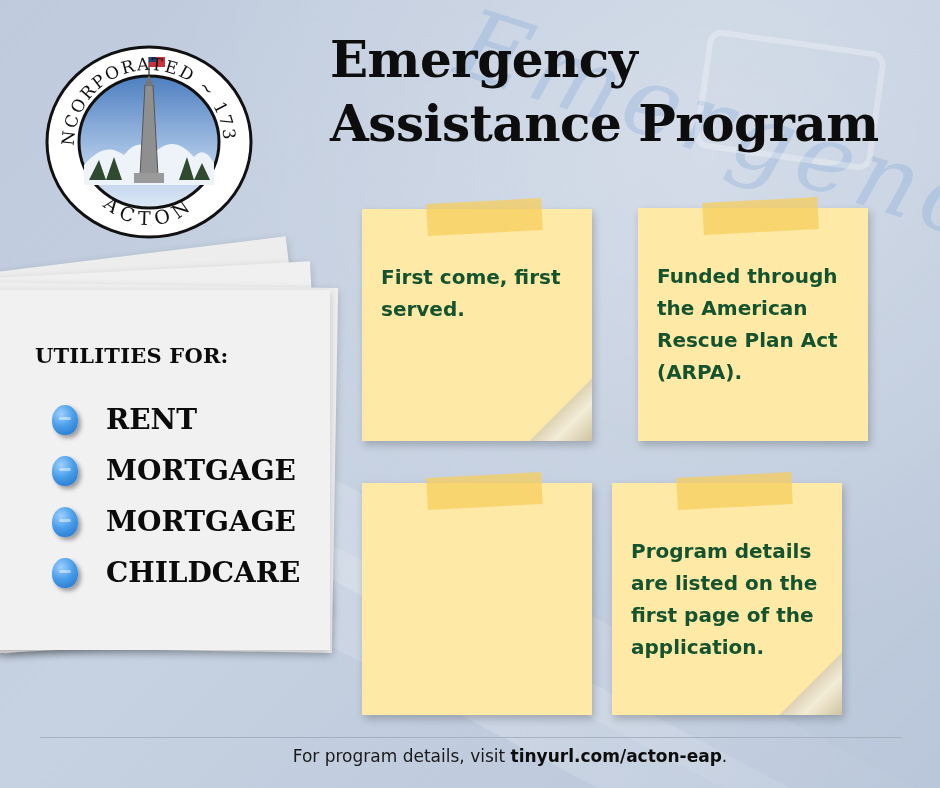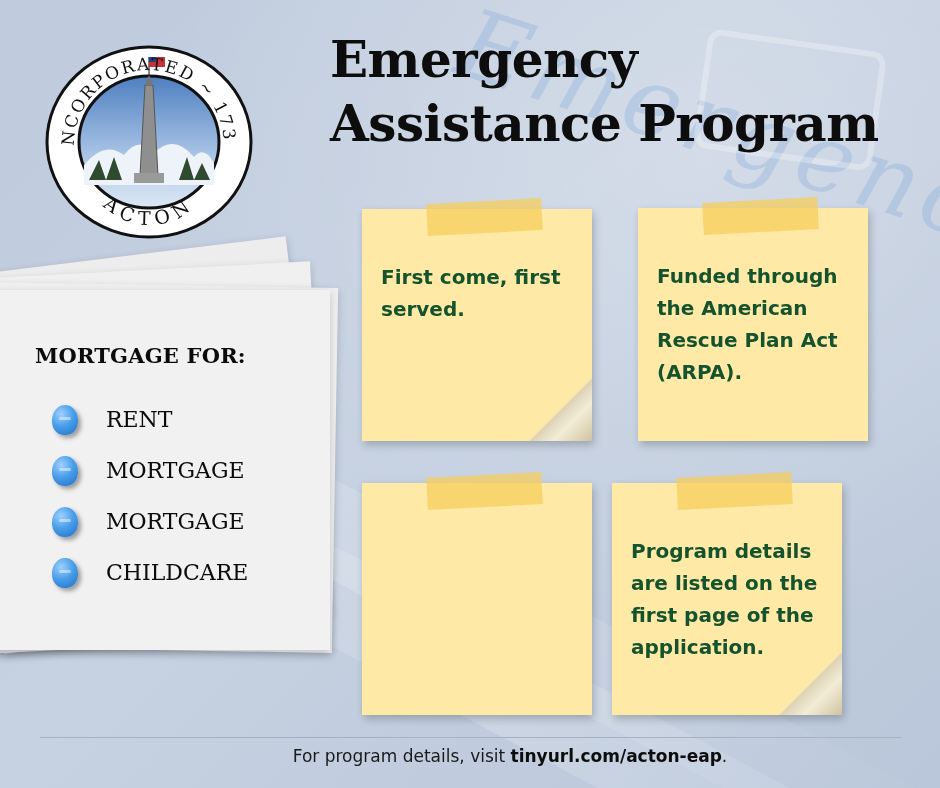--- a/index.html
+++ b/index.html
@@ -70,22 +70,22 @@
     width: 26px; height: 30px; border-radius: 50% 50% 45% 45%;
     background: radial-gradient(circle at 35% 30%, #9fd0ff 0%, #4a9fea 45%, #1e6fc7 100%);
     box-shadow: 3px 3px 4px rgba(0,0,0,0.35);
     margin-right: 28px; position: relative;
   }
   .pin::after {
     content: ""; position: absolute; left: 7px; top: 12px; width: 12px; height: 3px;
     background: rgba(255,255,255,0.45); border-radius: 2px;
   }
   .bullet-label {
-    font-family: "DejaVu Serif", serif; font-weight: 400;
-    font-size: 22px; color: #0b0b0b;
+    font-family: "DejaVu Serif", serif; font-weight: 700;
+    font-size: 28px; color: #0b0b0b;
   }
 
   
   .note {
     position: absolute; width: 230px; height: 230px;
     background: #fee9a6;
     box-shadow: 2px 4px 8px rgba(0,0,0,0.22);
   }
   .note .tape {
     position: absolute; left: 65px; top: -8px; width: 115px; height: 32px;
@@ -157,21 +157,21 @@
   <div class="title">
     <span>Emergency</span>
     <span>Assistance Program</span>
   </div>
 
   <div class="paper p1"></div>
   <div class="paper p2"></div>
   <div class="paper p3"></div>
   <div class="paper main"></div>
 
-  <div class="intended">MORTGAGE FOR:</div>
+  <div class="intended">UTILITIES FOR:</div>
   <div class="bullets">
     <div class="bullet">
       <span class="pin"></span>
       <span class="bullet-label">RENT</span>
     </div>
     <div class="bullet">
       <span class="pin"></span>
       <span class="bullet-label">MORTGAGE</span>
     </div>
     <div class="bullet">

